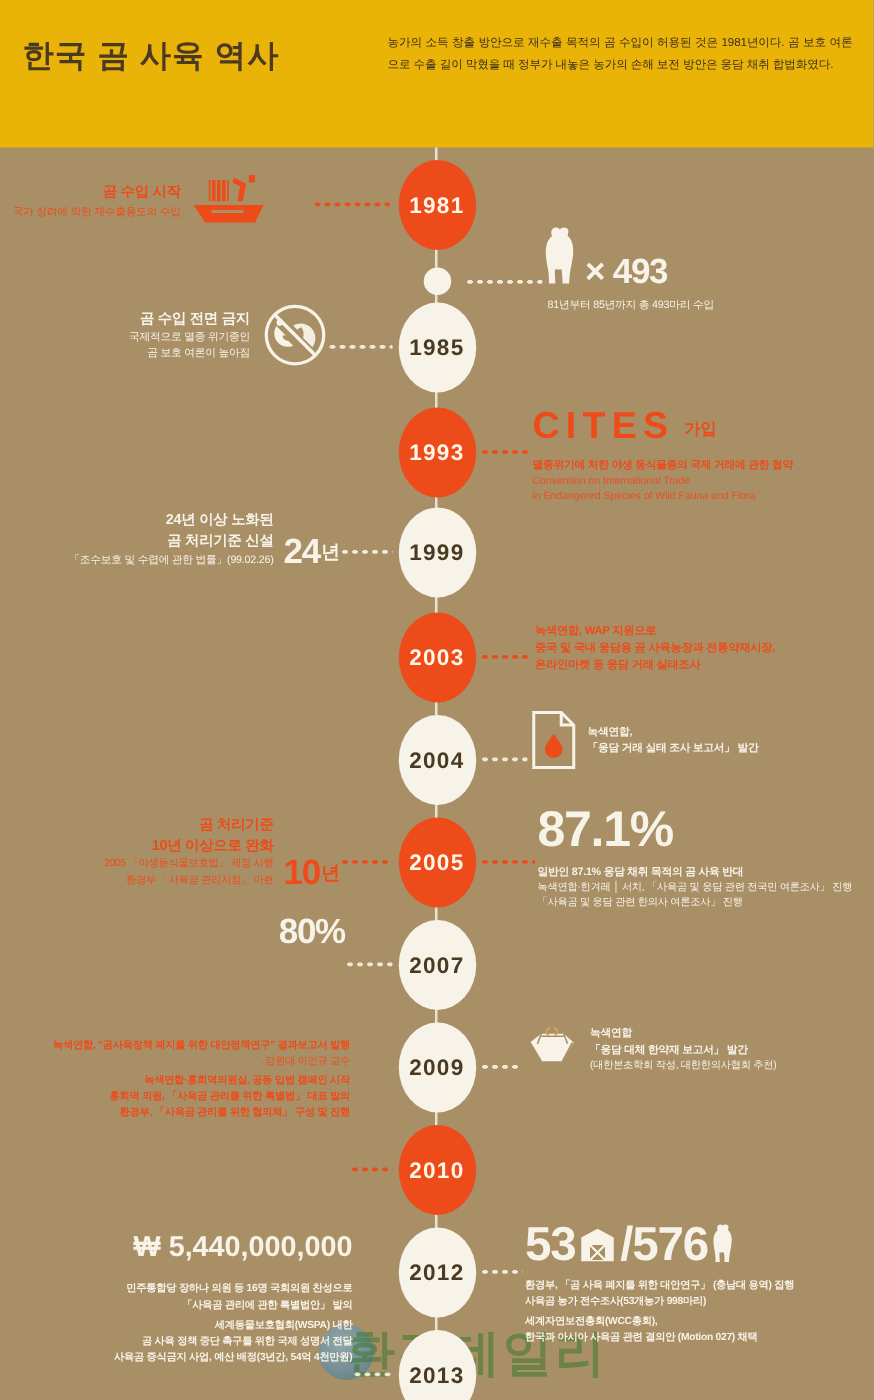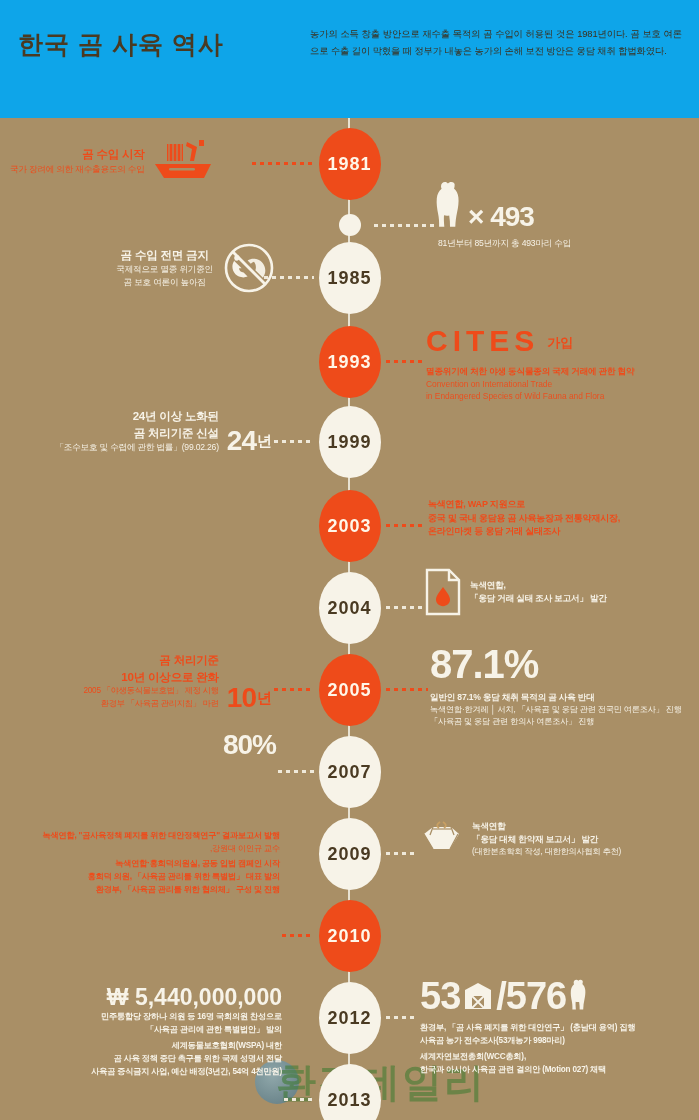--- a/index.html
+++ b/index.html
@@ -5,21 +5,21 @@
   * { box-sizing: border-box; margin: 0; padding: 0; }
   body {
     width: 699px; height: 1120px;
     background: #A98F66;
     font-family: "Liberation Sans", sans-serif;
     overflow: hidden;
     position: relative;
   }
   .header {
     height: 118px;
-    background: #0ea5e9;
+    background: #eab308;
     position: relative;
   }
   .header-title {
     position: absolute;
     left: 18px; top: 28px;
     font-size: 25px;
     font-weight: bold;
     color: #4A3A22;
     letter-spacing: 1px;
   }
@@ -164,21 +164,21 @@
       </span>
       <span class="bignum t-wh">× 493</span>
     </div>
     <div class="sub t-wh" style="margin-top:7px;margin-left:4px;">81년부터 85년까지 총 493마리 수입</div>
   </div>
 
   <div class="node white" style="top:124px;width:62px;height:72px;">
     <span class="node-year">1985</span>
   </div>
   <div class="dots wh" style="top:158px;left:262px;width:52px;"></div>
-  <div class="side left" style="top:124px;left:23px;width:252px;text-align:center;">
+  <div class="side left" style="top:124px;left:10px;width:252px;">
     <div class="row" style="justify-content:flex-end;gap:10px;align-items:center;">
       <div>
         <div class="hl t-wh">곰 수입 전면 금지</div>
         <div class="sub t-wh">국제적으로 멸종 위기종인</div>
         <div class="sub t-wh">곰 보호 여론이 높아짐</div>
       </div>
       <span>
         <svg width="52" height="52" viewBox="0 0 52 52">
           <circle cx="26" cy="26" r="23" fill="none" stroke="#F7F3E8" stroke-width="2.6"></circle>
           <path d="M14 13c-1.6 0-2.8 1.2-2.8 2.9 0 .8.3 1.5.8 2-1.6 1.6-2.6 4-2.6 6.7 0 6 4.6 10.8 11 10.8 1.5 0 2.9-.3 4.2-.8l-4-4c-2.6-.3-4.6-2-4.6-4.3h2.6l-7.3-7.3c.2-.2.4-.5.5-.8.6.3 1.2.5 1.9.5 1.6 0 2.9-1.3 2.9-2.9S15.6 13 14 13z" fill="#F7F3E8"></path>
@@ -347,21 +347,21 @@
     <div class="sub2 t-wh" style="font-weight:bold;margin-top:4px;">세계자연보전총회(WCC총회),</div>
     <div class="sub2 t-wh" style="font-weight:bold;">한국과 아시아 사육곰 관련 결의안 (Motion 027) 채택</div>
   </div>
 
   <div class="node white" style="top:946px;width:62px;height:72px;">
     <span class="node-year">2013</span>
   </div>
   <div class="dots wh" style="top:980px;left:282px;width:32px;"></div>
   <div class="side left" style="top:866px;left:8px;width:274px;">
     <div style="font-size:23px;font-weight:bold;letter-spacing:0px;" class="t-wh">₩ 5,440,000,000</div>
-    <div class="sub2 t-wh" style="font-weight:bold;margin-top:0;">민주통합당 장하나 의원 등 16명 국회의원 찬성으로</div>
+    <div class="sub2 t-wh" style="font-weight:bold;margin-top:14px;">민주통합당 장하나 의원 등 16명 국회의원 찬성으로</div>
     <div class="sub2 t-wh" style="font-weight:bold;">「사육곰 관리에 관한 특별법안」 발의</div>
     <div class="sub2 t-wh" style="font-weight:bold;margin-top:4px;">세계동물보호협회(WSPA) 내한</div>
     <div class="sub2 t-wh" style="font-weight:bold;">곰 사육 정책 중단 촉구를 위한 국제 성명서 전달</div>
     <div class="sub2 t-wh" style="font-weight:bold;">사육곰 증식금지 사업, 예산 배정(3년간, 54억 4천만원)</div>
   </div>
 
 </div>
 
 <div class="wmglobe"></div>
 <div class="watermark">환경데일리</div>

